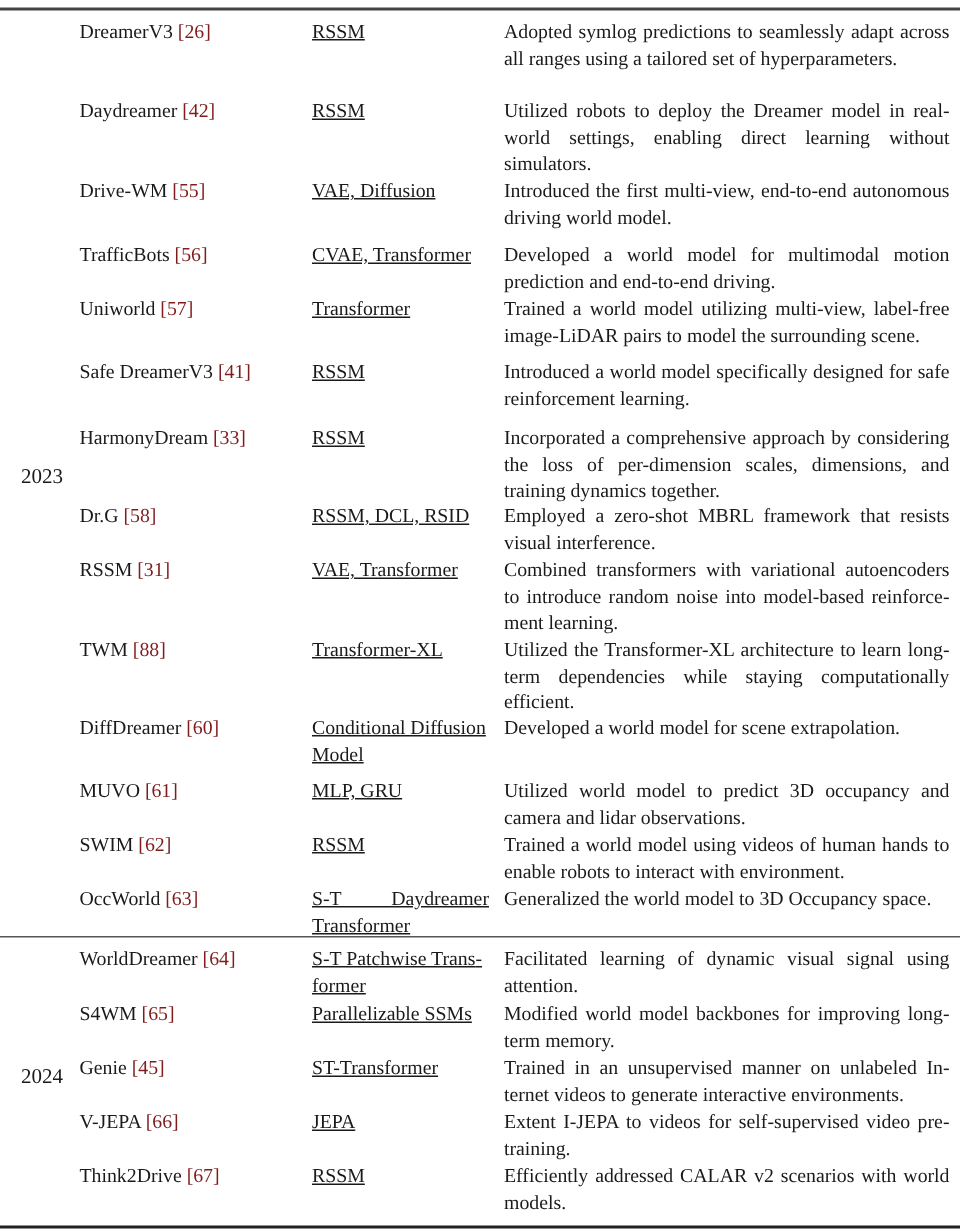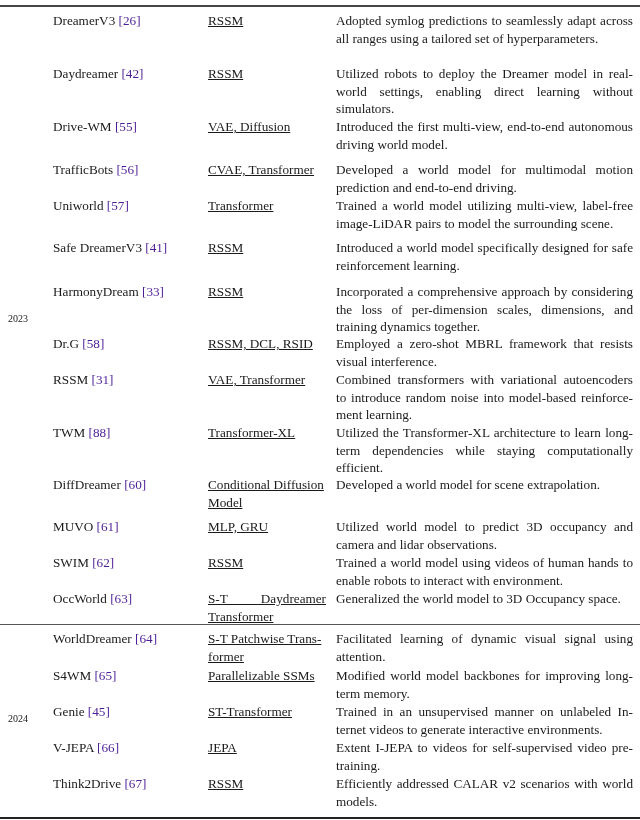--- a/index.html
+++ b/index.html
@@ -6,27 +6,27 @@
     body {
       width: 640px; height: 820px; overflow: hidden; position: relative;
       font-family: "Liberation Serif", "DejaVu Serif", serif;
       color: #1a1a1a; font-size: 13.2px; line-height: 17.5px;
     }
     .rule-top { position: absolute; left: 0; right: 0; top: 5px; height: 2px; background: #444; }
     .rule-mid { position: absolute; left: 0; right: 0; top: 624px; height: 1px; background: #555; }
     .rule-bot { position: absolute; left: 0; right: 0; top: 817px; height: 2px; background: #222; }
 
     .year {
-      position: absolute; left: 8px; width: 40px; font-size: 10px;
+      position: absolute; left: 8px; width: 40px; font-size: 14px; text-align: center;
     }
     .row { position: absolute; left: 0; width: 640px; }
     .c-name { position: absolute; left: 53px; width: 150px; white-space: nowrap; }
     .c-arch { position: absolute; left: 208px; width: 118px; text-decoration: underline; }
     .c-desc { position: absolute; left: 336px; width: 297px; text-align: justify; hyphens: manual; }
-    .ref { color: #4c1d95; }
+    .ref { color: #7f1d1d; }
     .c-arch.justify { text-align: justify; text-align-last: left; }
   </style>
 </head>
 <body>
 
 <div class="rule-top"></div>
 <div class="rule-mid"></div>
 <div class="rule-bot"></div>
 
 <div class="year" style="top:310px">2023</div>

